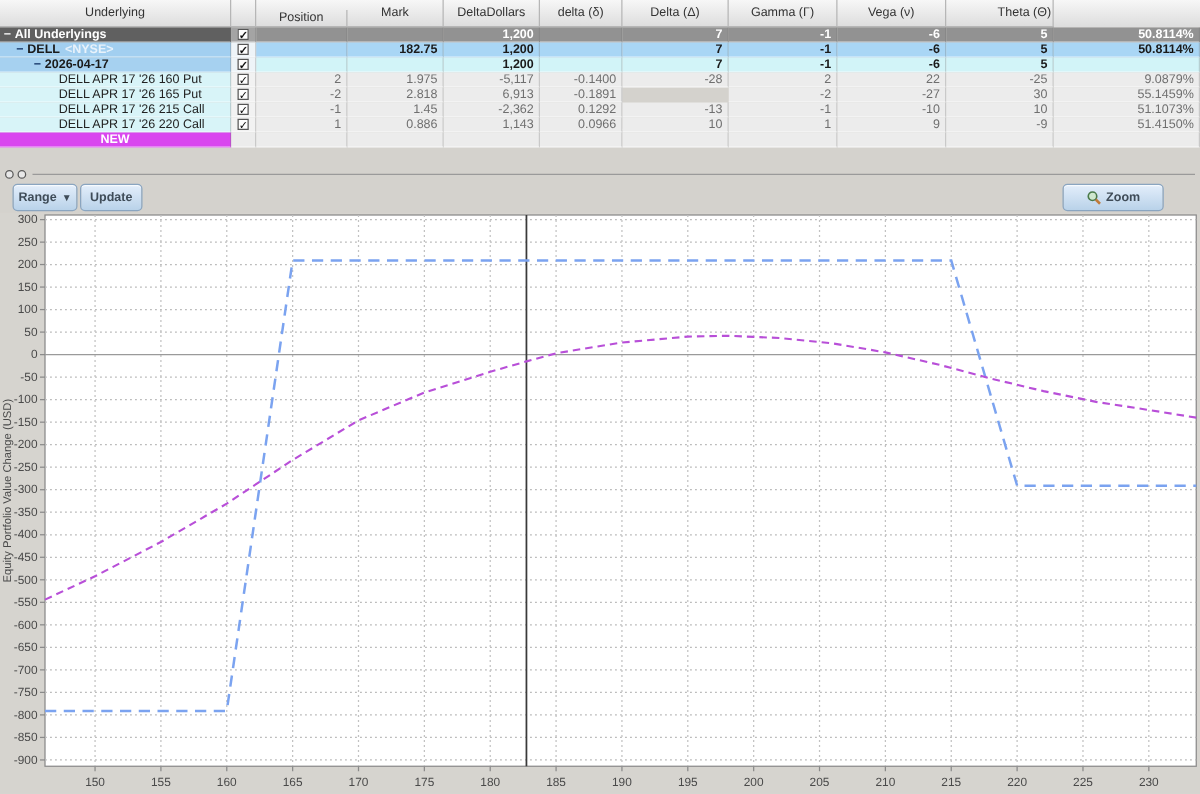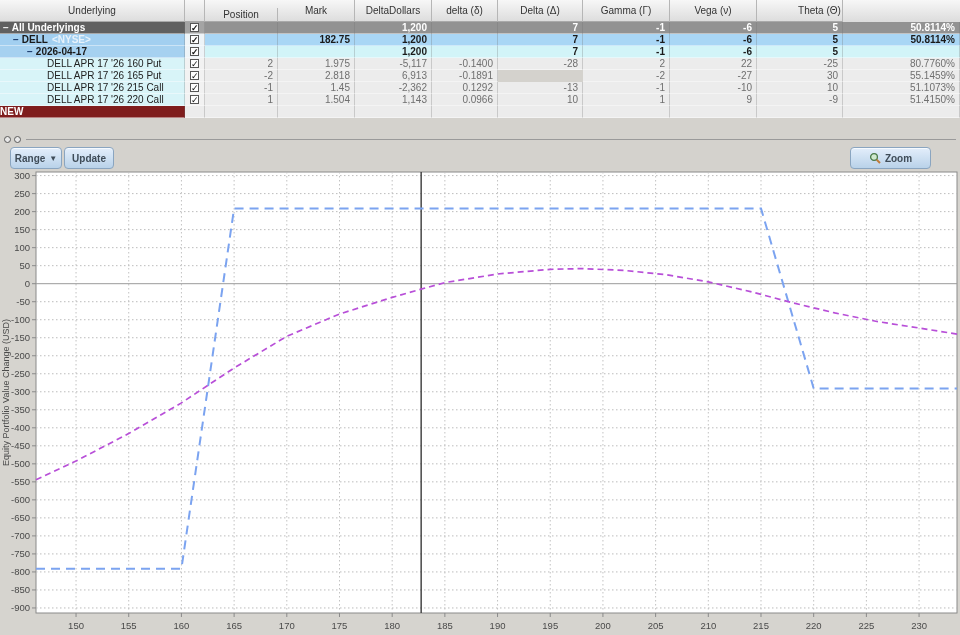--- a/index.html
+++ b/index.html
@@ -27,21 +27,21 @@
   .row-dell .td{background:#a9d6f5; color:#1a1a1a; font-weight:bold;}
   .row-dell .td.name{background:#a2cfF0; background:#a2cff0;}
   .row-dell .td.chk{background:#eef4f8;}
   .row-date .td{background:#d2f4f8; color:#1a1a1a; font-weight:bold;}
   .row-date .td.name{background:#a6d1f0;}
   .row-date .td.chk{background:#eef4f8;}
   .row-option .td{background:#ececec; color:#6f6f6f;}
   .row-option .td.name{background:#d8f4f8; color:#222;}
   .row-option .td.chk{background:#f2f2f2;}
   .row-new .td{background:#ececec;}
-  .row-new .td.name{background:#7f1d1d; color:#fff; font-weight:bold; }
+  .row-new .td.name{background:#d946ef; color:#fff; font-weight:bold; justify-content:center;}
   .suffix{color:#e8f2fb; font-weight:bold; margin-left:4px;}
 
   
   #splitter{position:absolute; left:0; top:130px; width:960px; height:16px;}
   .knob{position:absolute; top:6px; width:7px; height:7px; border:1.5px solid #5a5a5a; border-radius:50%;
         background:#e8e8e8; box-sizing:border-box;}
   #splitline{position:absolute; left:26px; right:4px; top:9px; height:0; border-top:1px solid #9a9a9a;}
 
   
   #toolbar{position:absolute; left:0; top:144px; width:960px; height:24px;}
@@ -157,21 +157,21 @@
             <div class="cbox">✓</div>
           </div>
           <div class="td num" style="width: 73px;">2</div>
           <div class="td num" style="width: 77px;">1.975</div>
           <div class="td num" style="width: 77px;">-5,117</div>
           <div class="td num" style="width: 66px;">-0.1400</div>
           <div class="td num" style="width: 85px;">-28</div>
           <div class="td num" style="width: 87px;">2</div>
           <div class="td num" style="width: 87px;">22</div>
           <div class="td num" style="width: 86px;">-25</div>
-          <div class="td num" style="width: 117px;">80.7760%</div>
+          <div class="td num" style="width: 117px;">9.0879%</div>
         </div>
         <div class="tr row-option">
           <div class="td name" style="width: 185px; padding-left: 47px;">
             <span>DELL APR 17 '26 165 Put</span>
           </div>
           <div class="td chk" style="width: 20px;">
             <div class="cbox">✓</div>
           </div>
           <div class="td num" style="width: 73px;">-2</div>
           <div class="td num" style="width: 77px;">2.818</div>
@@ -201,21 +201,21 @@
           <div class="td num" style="width: 117px;">51.1073%</div>
         </div>
         <div class="tr row-option">
           <div class="td name" style="width: 185px; padding-left: 47px;">
             <span>DELL APR 17 '26 220 Call</span>
           </div>
           <div class="td chk" style="width: 20px;">
             <div class="cbox">✓</div>
           </div>
           <div class="td num" style="width: 73px;">1</div>
-          <div class="td num" style="width: 77px;">1.504</div>
+          <div class="td num" style="width: 77px;">0.886</div>
           <div class="td num" style="width: 77px;">1,143</div>
           <div class="td num" style="width: 66px;">0.0966</div>
           <div class="td num" style="width: 85px;">10</div>
           <div class="td num" style="width: 87px;">1</div>
           <div class="td num" style="width: 87px;">9</div>
           <div class="td num" style="width: 86px;">-9</div>
           <div class="td num" style="width: 117px;">51.4150%</div>
         </div>
         <div class="tr row-new">
           <div class="td name" style="width: 185px;">

